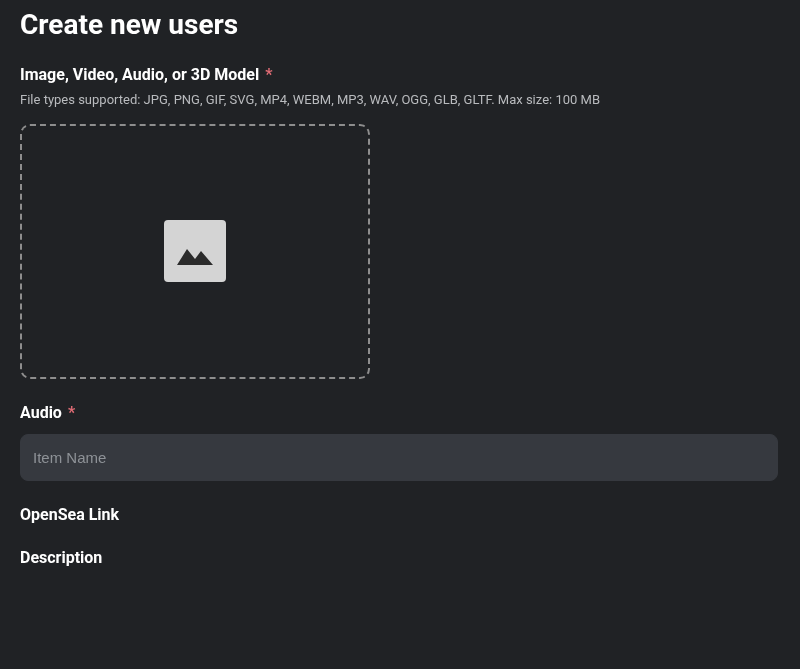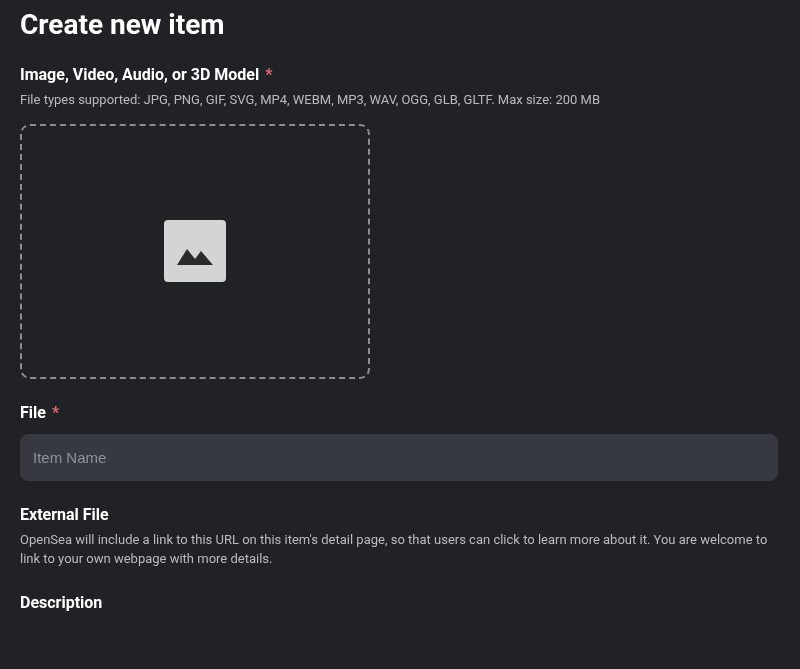--- a/index.html
+++ b/index.html
@@ -73,48 +73,47 @@
       outline: none;
       margin-top: 6px;
     }
     .input-field::placeholder {
       color: #8e9297;
     }
   </style>
 </head>
 <body>
 
-<h1 class="page-title">Create new item</h1>
+<h1 class="page-title">Create new users</h1>
 
 <div class="section">
   <div class="label">
     <span>Image, Video, Audio, or 3D Model</span>
     <span class="required-star">*</span>
   </div>
-  <div class="hint">File types supported: JPG, PNG, GIF, SVG, MP4, WEBM, MP3, WAV, OGG, GLB, GLTF. Max size: 200 MB</div>
+  <div class="hint">File types supported: JPG, PNG, GIF, SVG, MP4, WEBM, MP3, WAV, OGG, GLB, GLTF. Max size: 100 MB</div>
   <div class="dropzone">
     <div class="image-icon">
       <svg width="44" height="36" viewBox="0 0 44 36">
         <polygon points="4,32 14,16 22,26 28,18 40,32" fill="#2b2b2b"></polygon>
       </svg>
     </div>
   </div>
 </div>
 
 <div class="section">
   <div class="label">
-    <span>File</span>
+    <span>Audio</span>
     <span class="required-star">*</span>
   </div>
   <input type="text" class="input-field" placeholder="Item Name" style="">
 </div>
 
 <div class="section">
-  <div class="label">External File</div>
-  <div class="hint">OpenSea will include a link to this URL on this item's detail page, so that users can click to learn more about it. You are welcome to link to your own webpage with more details.</div>
+  <div class="label">OpenSea Link</div>
 </div>
 
 <div class="section">
   <div class="label">Description</div>
   <div class="hint">
     
   </div>
 </div>
 
 </body></html>

